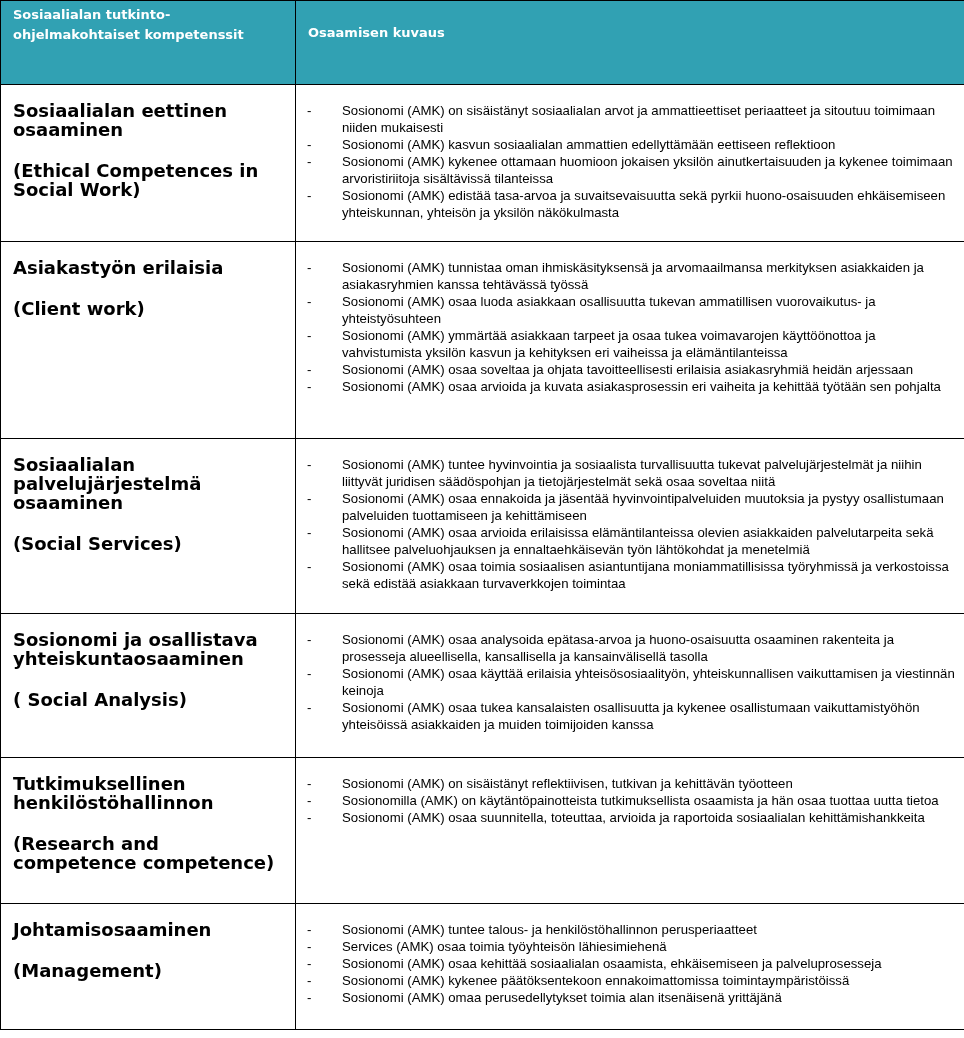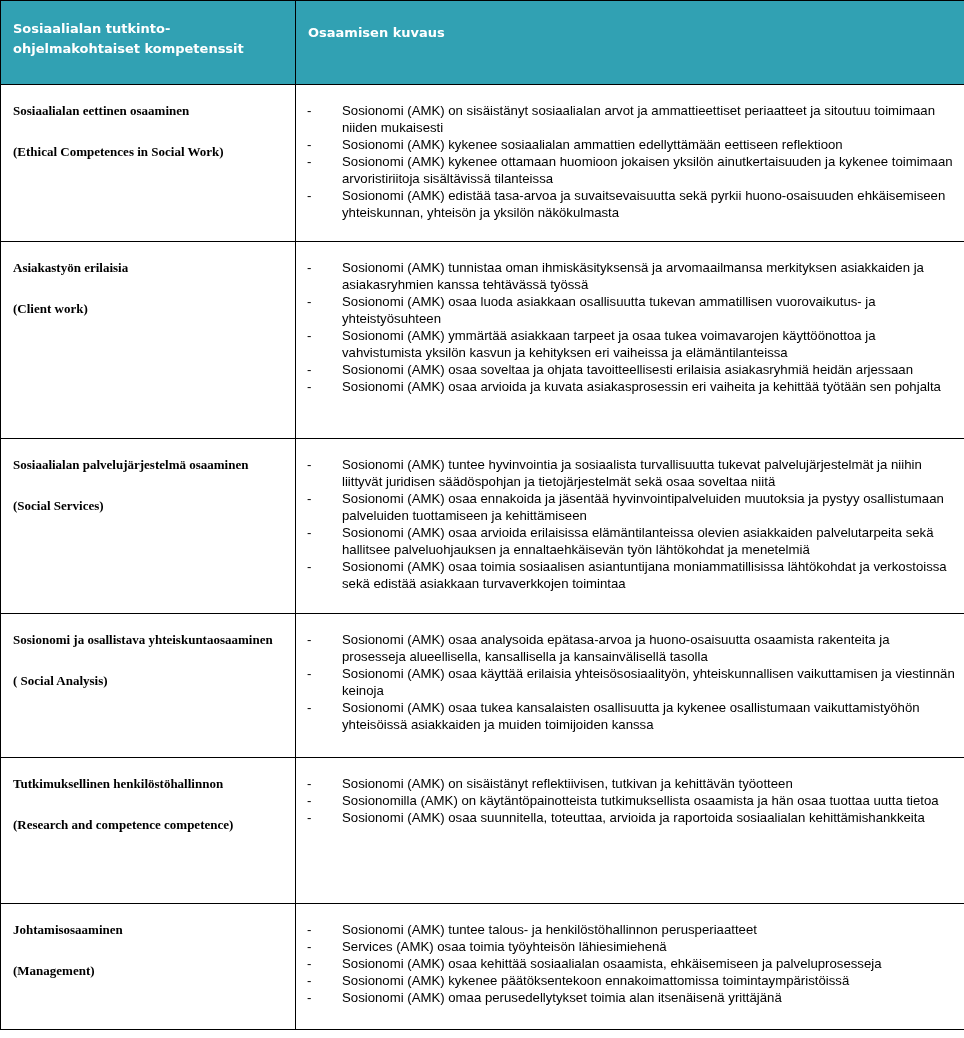--- a/index.html
+++ b/index.html
@@ -32,30 +32,29 @@
     th {
       background: #31a1b3;
       color: #ffffff;
       text-align: left;
       font-weight: bold;
       font-size: 13px;
       line-height: 20px;
       height: 83px;
     }
     th .hd {
-      padding: 18px 0 0 12px;
+      padding: 4px 0 0 12px;
     }
     th .hd2 {
       padding: 22px 0 0 12px;
     }
     td.left {
       font-weight: bold;
-      font-size: 13px;
+      font-size: 18px;
       line-height: 19px;
-      font-family: Liberation Serif, serif;
     }
     td.left .title {
       padding: 16px 12px 0 12px;
     }
     td.left .en {
       padding: 22px 12px 0 12px;
     }
     td.right {
       font-family: "Liberation Sans", sans-serif;
       font-size: 13.2px;
@@ -106,21 +105,21 @@
   <tbody>
 
   <tr class="r1">
     <td class="left">
       <div class="title">Sosiaalialan eettinen osaaminen</div>
       <div class="en">(Ethical Competences in Social Work)</div>
     </td>
     <td class="right">
       <ul class="items">
             <li><span class="dash">-</span><span>Sosionomi (AMK) on sisäistänyt sosiaalialan arvot ja ammattieettiset periaatteet ja sitoutuu toimimaan niiden mukaisesti</span></li>
-            <li><span class="dash">-</span><span>Sosionomi (AMK) kykenee sosiaalialan ammattien edellyttämään eettiseen reflektioon</span></li>
+            <li><span class="dash">-</span><span>Sosionomi (AMK) kasvun sosiaalialan ammattien edellyttämään eettiseen reflektioon</span></li>
             <li><span class="dash">-</span><span>Sosionomi (AMK) kykenee ottamaan huomioon jokaisen yksilön ainutkertaisuuden ja kykenee toimimaan arvoristiriitoja sisältävissä tilanteissa</span></li>
             <li><span class="dash">-</span><span>Sosionomi (AMK) edistää tasa-arvoa ja suvaitsevaisuutta sekä pyrkii huono-osaisuuden ehkäisemiseen yhteiskunnan, yhteisön ja yksilön näkökulmasta</span></li>
           </ul>
     </td>
   </tr>
 
   <tr class="r2">
     <td class="left">
       <div class="title">Asiakastyön erilaisia</div>
       <div class="en">(Client work)</div>
@@ -139,33 +138,33 @@
   <tr class="r3">
     <td class="left">
       <div class="title">Sosiaalialan palvelujärjestelmä osaaminen</div>
       <div class="en">(Social Services)</div>
     </td>
     <td class="right">
       <ul class="items">
             <li><span class="dash">-</span><span>Sosionomi (AMK) tuntee hyvinvointia ja sosiaalista turvallisuutta tukevat palvelujärjestelmät ja niihin liittyvät juridisen säädöspohjan ja tietojärjestelmät sekä osaa soveltaa niitä</span></li>
             <li><span class="dash">-</span><span>Sosionomi (AMK) osaa ennakoida ja jäsentää hyvinvointipalveluiden muutoksia ja pystyy osallistumaan palveluiden tuottamiseen ja kehittämiseen</span></li>
             <li><span class="dash">-</span><span>Sosionomi (AMK) osaa arvioida erilaisissa elämäntilanteissa olevien asiakkaiden palvelutarpeita sekä hallitsee palveluohjauksen ja ennaltaehkäisevän työn lähtökohdat ja menetelmiä</span></li>
-            <li><span class="dash">-</span><span>Sosionomi (AMK) osaa toimia sosiaalisen asiantuntijana moniammatillisissa lähtökohdat ja verkostoissa sekä edistää asiakkaan turvaverkkojen toimintaa</span></li>
+            <li><span class="dash">-</span><span>Sosionomi (AMK) osaa toimia sosiaalisen asiantuntijana moniammatillisissa työryhmissä ja verkostoissa sekä edistää asiakkaan turvaverkkojen toimintaa</span></li>
           </ul>
     </td>
   </tr>
 
   <tr class="r4">
     <td class="left">
       <div class="title">Sosionomi ja osallistava yhteiskuntaosaaminen</div>
       <div class="en">( Social Analysis)</div>
     </td>
     <td class="right">
       <ul class="items">
-            <li><span class="dash">-</span><span>Sosionomi (AMK) osaa analysoida epätasa-arvoa ja huono-osaisuutta osaamista rakenteita ja prosesseja alueellisella, kansallisella ja kansainvälisellä tasolla</span></li>
+            <li><span class="dash">-</span><span>Sosionomi (AMK) osaa analysoida epätasa-arvoa ja huono-osaisuutta osaaminen rakenteita ja prosesseja alueellisella, kansallisella ja kansainvälisellä tasolla</span></li>
             <li><span class="dash">-</span><span>Sosionomi (AMK) osaa käyttää erilaisia yhteisösosiaalityön, yhteiskunnallisen vaikuttamisen ja viestinnän keinoja</span></li>
             <li><span class="dash">-</span><span>Sosionomi (AMK) osaa tukea kansalaisten osallisuutta ja kykenee osallistumaan vaikuttamistyöhön yhteisöissä asiakkaiden ja muiden toimijoiden kanssa</span></li>
           </ul>
     </td>
   </tr>
 
   <tr class="r5">
     <td class="left">
       <div class="title">Tutkimuksellinen henkilöstöhallinnon</div>
       <div class="en">(Research and competence competence)</div>

